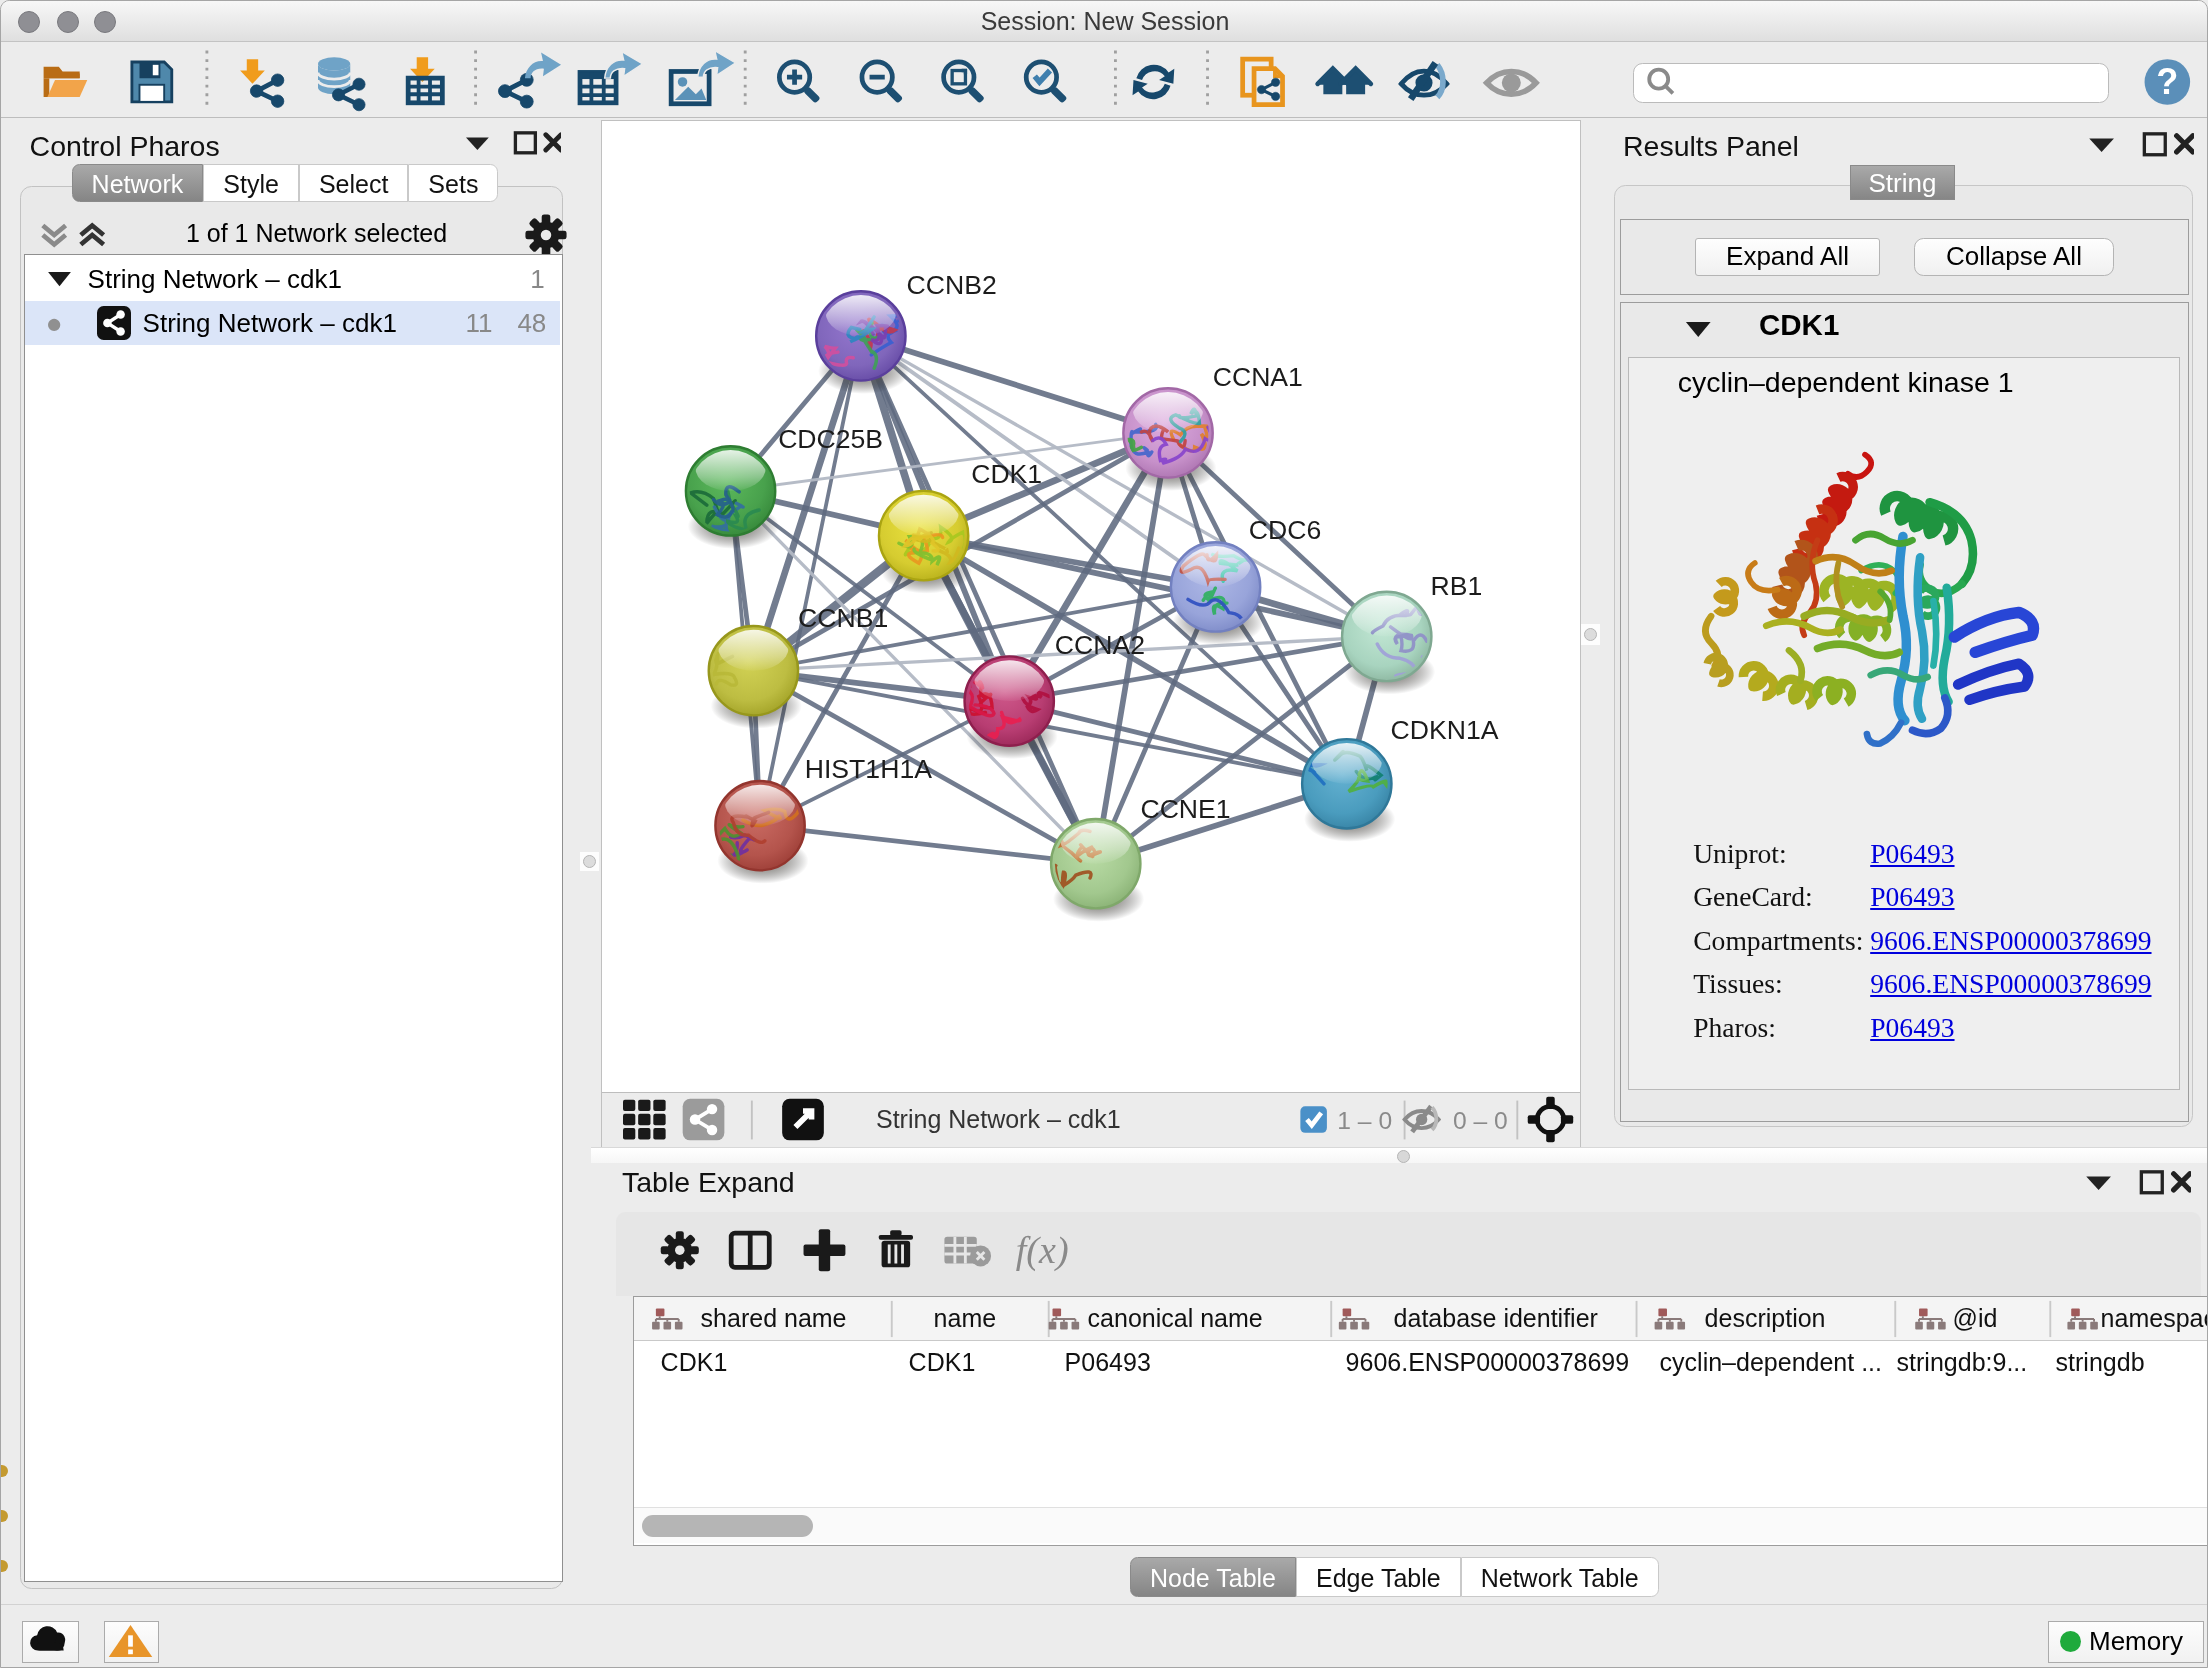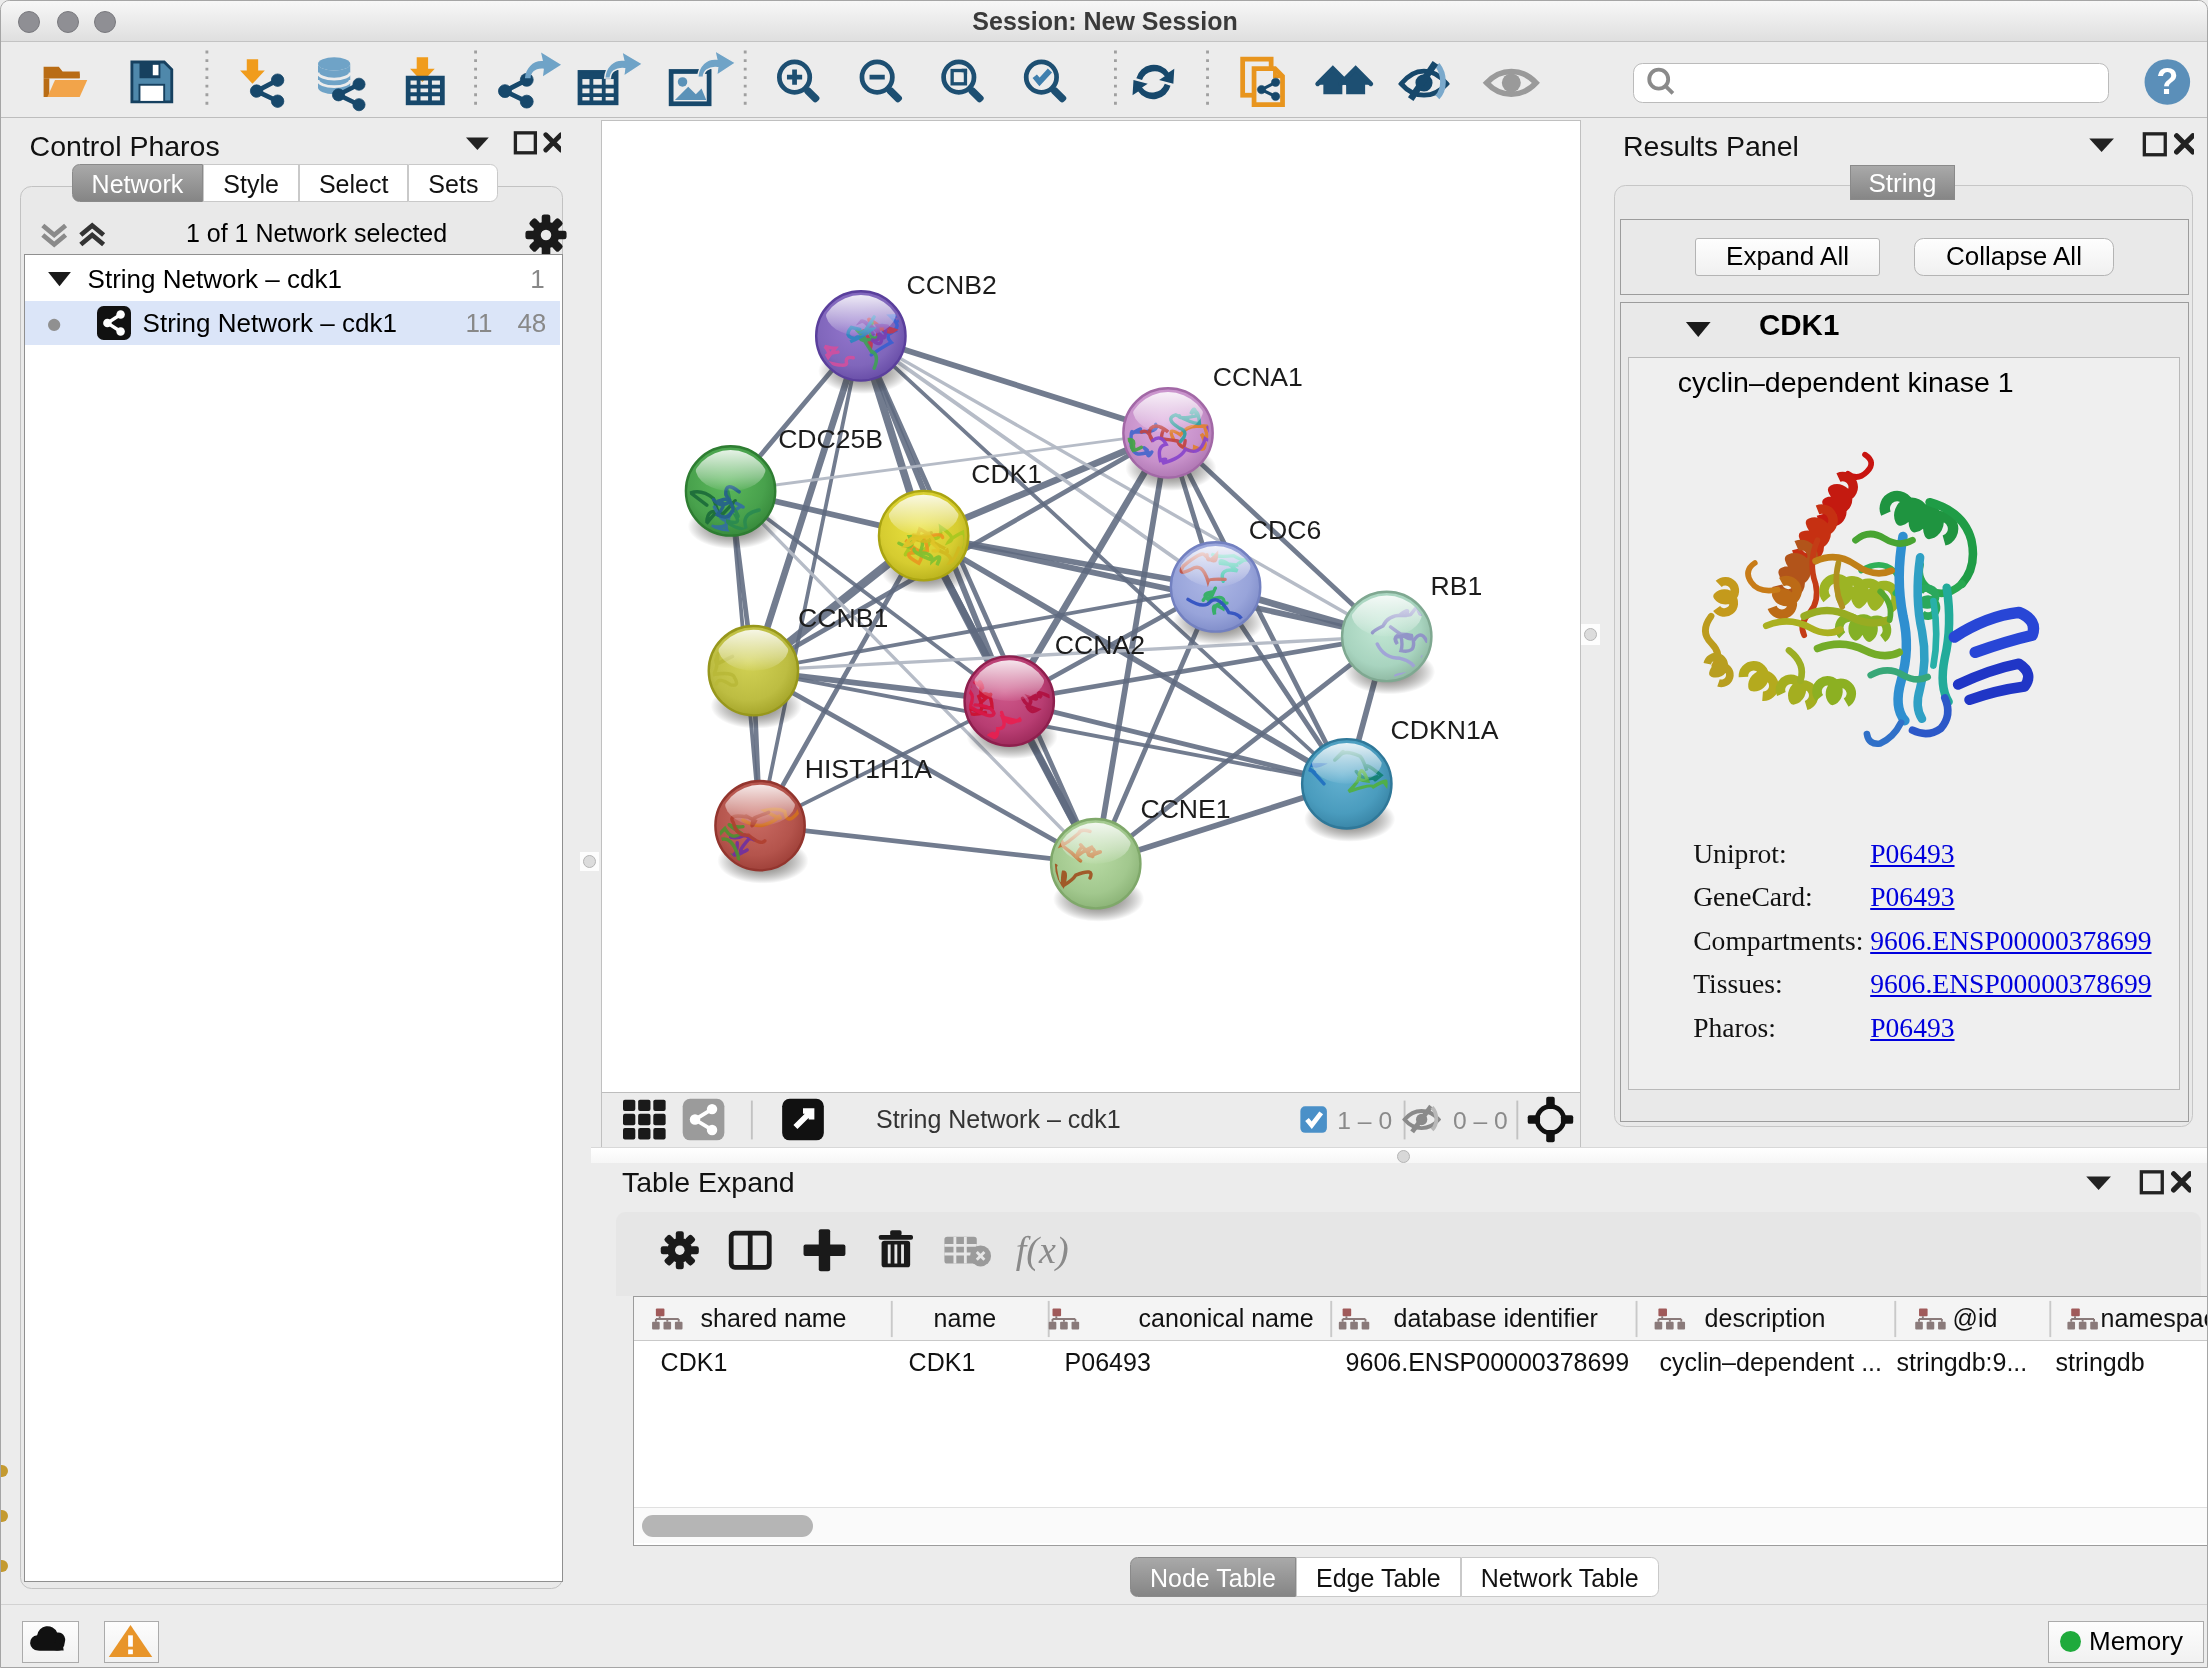--- a/index.html
+++ b/index.html
@@ -6,21 +6,21 @@
 html,body { width:2208px; height:1668px; overflow:hidden; background:#ececec;
   font-family:"Liberation Sans", sans-serif; }
 #win { position:absolute; left:0; top:0; width:2208px; height:1668px; background:#ececec;
   border:1px solid #a5a5a5; border-radius:9.5px 9.5px 0 0; overflow:hidden; }
 
 #titlebar { position:absolute; left:0; top:0; width:2208px; height:41px;
   background:linear-gradient(#f7f7f7,#dfdfdf); border-bottom:1px solid #c3c3c3; }
 .tl { position:absolute; top:9.5px; width:22px; height:22px; border-radius:50%;
   background:#8f8f94; border:1px solid #79797e; }
 #title { position:absolute; top:0; left:0; width:2208px; height:41px; line-height:41px; text-align:center;
-  font-size:25px; font-weight:bold; color:#3a3a3a; }
+  font-size:25px; font-weight:normal; color:#3a3a3a; }
 
 #toolbar { position:absolute; left:0; top:42px; width:2208px; height:75px;
   background:#ececec; border-bottom:1.9px solid #bdbdbd; }
 #searchbox { position:absolute; left:1632px; top:20px; width:476px; height:40px;
   background:#fff; border:1.9px solid #bbb; border-radius:9.5px; }
 
 .ptitle { font-size:28.5px; color:#111; }
 
 #cpanel { position:absolute; left:7.6px; top:119px; width:559px; height:1469px; }
 #cp-head { position:absolute; left:21px; top:9.5px; }
@@ -827,21 +827,21 @@
                 <rect x="-12" y="-11" width="9" height="8" rx="1" fill="#a05a5a"></rect>
                 <rect x="-16" y="3" width="8" height="8" rx="1"></rect>
                 <rect x="-4" y="3" width="8" height="8" rx="1"></rect>
                 <rect x="8" y="3" width="8" height="8" rx="1"></rect>
                 <path d="M-8 -3 L-8 0 M-12 0 L12 0 M-12 0 L-12 3 M0 0 L0 3 M12 0 L12 3" stroke="#8a7a7a" stroke-width="2" fill="none"></path>
               </g>
           </g>
         </svg>
         <span style="position:absolute;left:67px;top:6.7px;">shared name</span>
         <span style="position:absolute;left:300px;top:6.7px;">name</span>
-        <span style="position:absolute;left:505px;top:6.7px;">canonical name</span>
+        <span style="position:absolute;left:454px;top:6.7px;">canonical name</span>
         <span style="position:absolute;left:760px;top:6.7px;">database identifier</span>
         <span style="position:absolute;left:1071px;top:6.7px;">description</span>
         <span style="position:absolute;left:1319px;top:6.7px;">@id</span>
         <span style="position:absolute;left:1467px;top:6.7px;">namespac</span>
       </div>
       <div style="position:absolute;left:0;top:46px;width:1578px;height:42px;font-size:25px;color:#111;">
         <span style="position:absolute;left:27px;top:4.8px;">CDK1</span>
         <span style="position:absolute;left:275px;top:4.8px;">CDK1</span>
         <span style="position:absolute;left:431px;top:4.8px;">P06493</span>
         <span style="position:absolute;left:712px;top:4.8px;">9606.ENSP00000378699</span>

